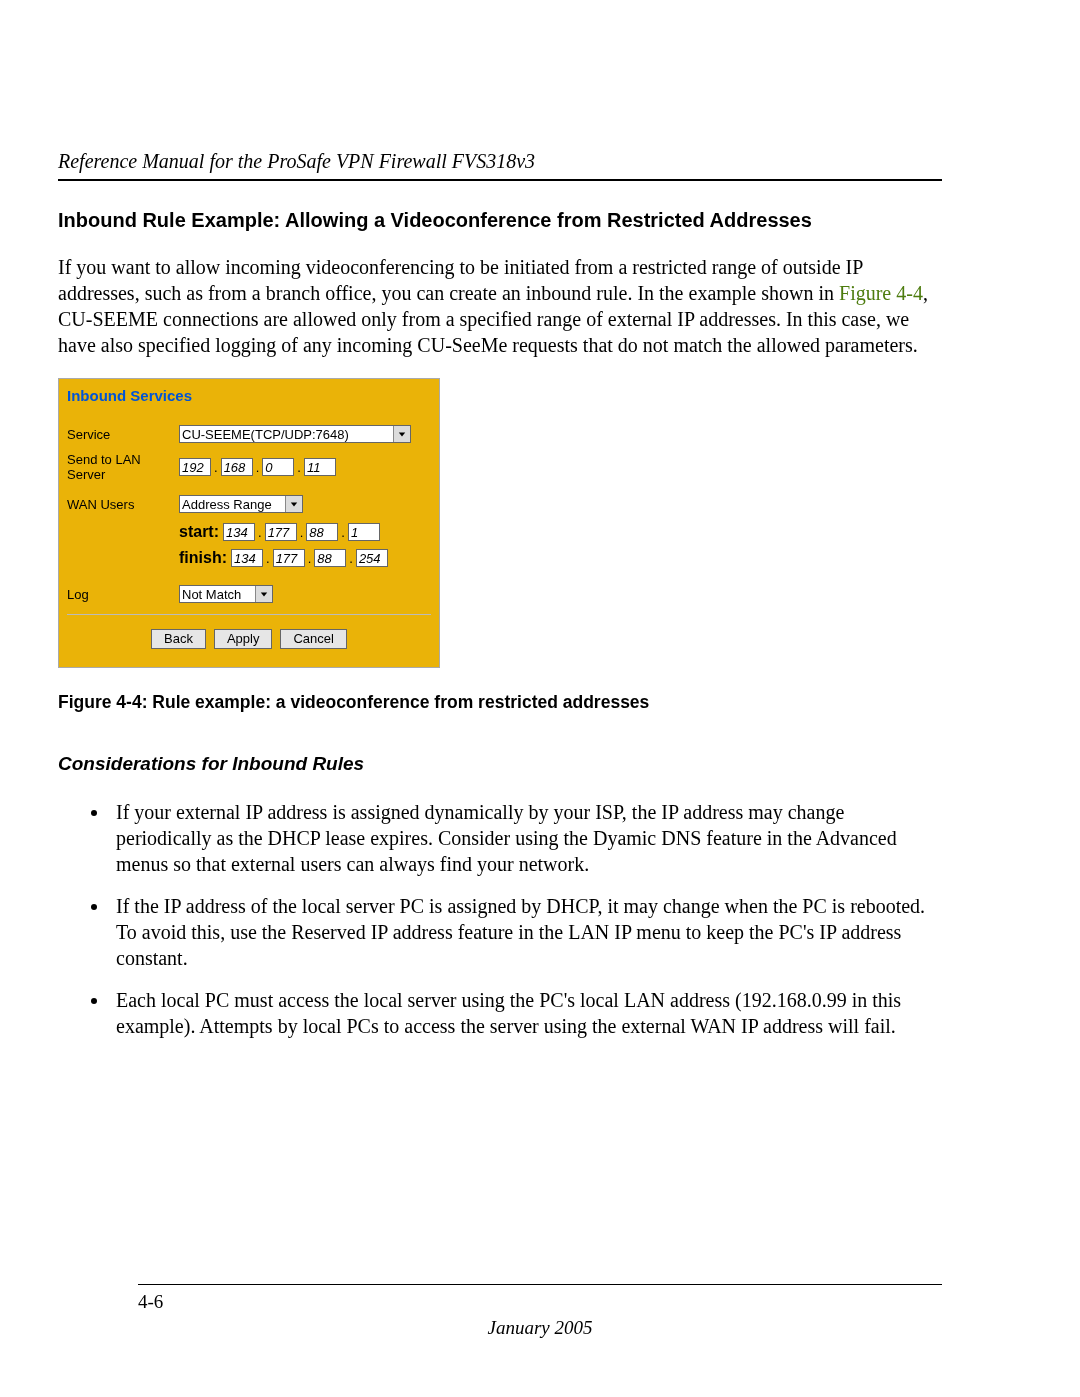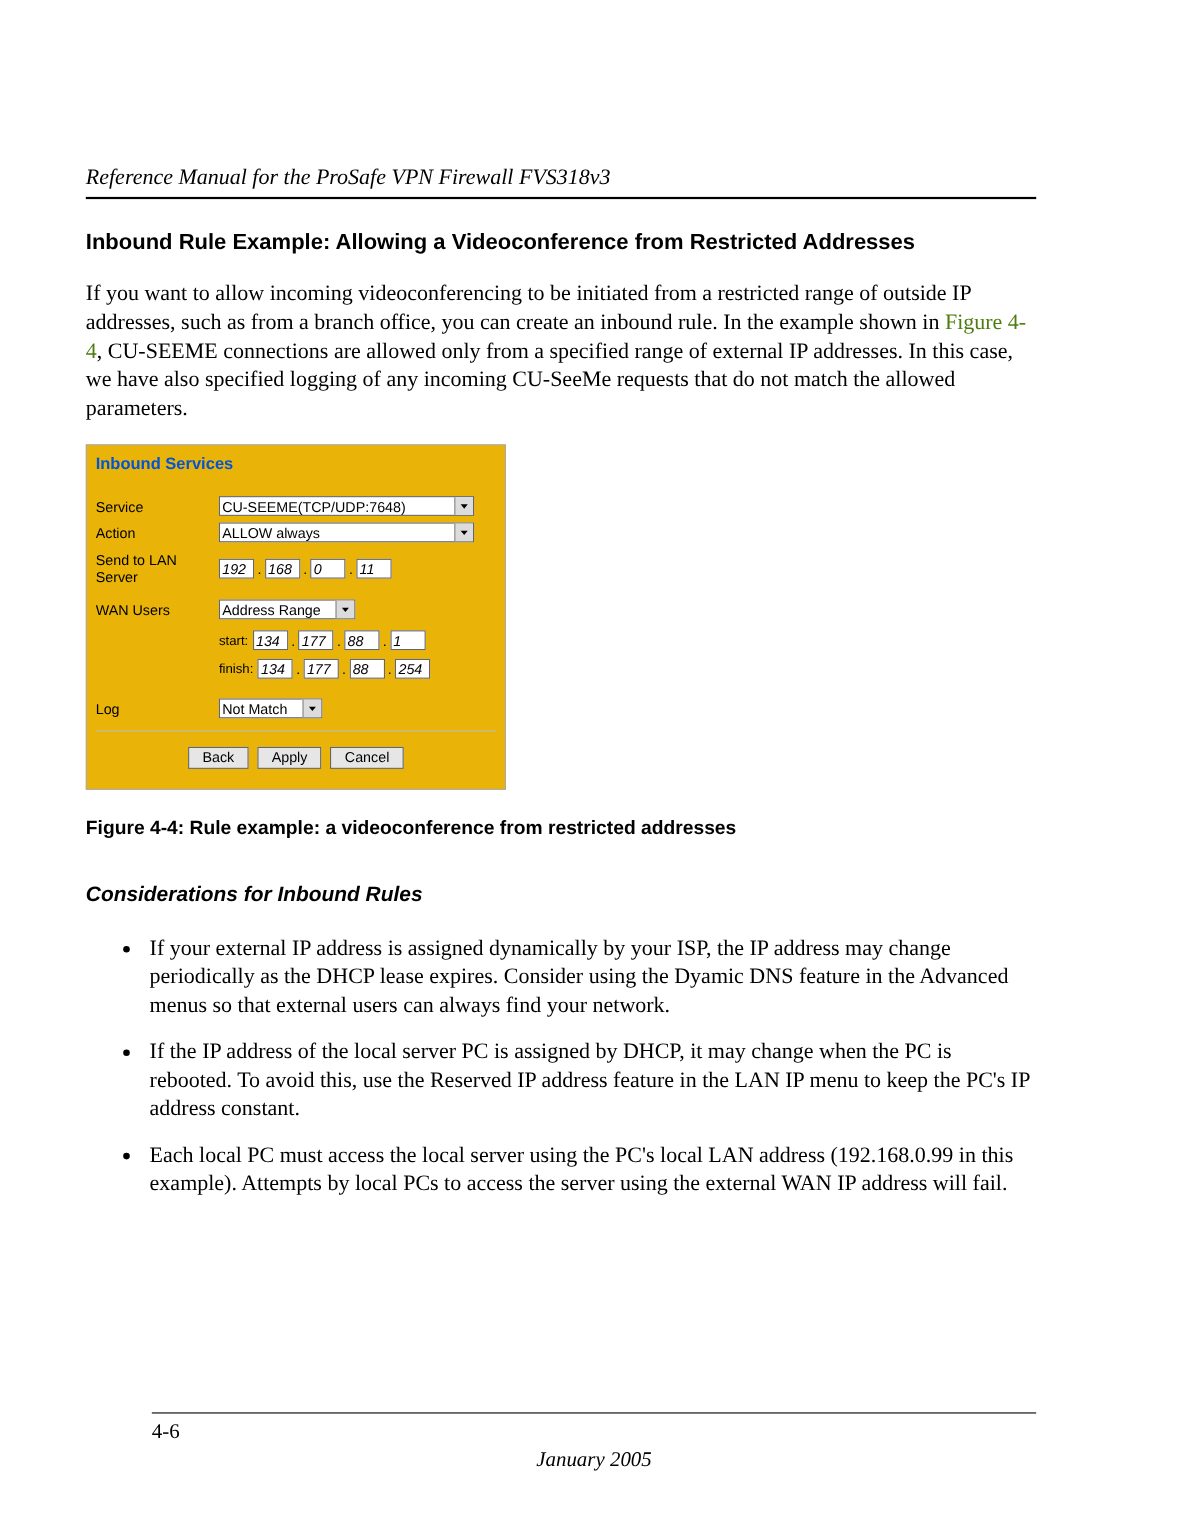--- a/index.html
+++ b/index.html
@@ -7,21 +7,21 @@
     margin: 0;
     padding: 0;
     font-family: "Times New Roman", Times, serif;
     color: #000;
   }
   .page {
     width: 1080px;
     height: 1397px;
     position: relative;
     box-sizing: border-box;
-    padding: 150px 138px 60px 78px;
+    padding: 150px 138px 60px 58px;
   }
   .page-header-text {
     font-style: italic;
     font-size: 20px;
   }
   .hrule {
     border: none;
     border-top: 2px solid #000;
     margin: 6px 0 28px 0;
   }
@@ -143,21 +143,21 @@
     align-items: center;
     justify-content: center;
   }
   .dd-arrow svg { width: 8px; height: 8px; }
   .sel-service { width: 232px; }
   .sel-action  { width: 232px; }
   .sel-wan     { width: 124px; }
   .sel-log     { width: 94px; }
   .ip-box { width: 32px; text-align: left; font-style: italic; }
   .dot { padding: 0 1px; }
-  .sublabel { font-size: 12px; margin-right: 2px; }
+  .sublabel { font-size: 16px; margin-right: 2px; font-weight: bold; }
   .panel-hr {
     border: none;
     border-top: 1px solid #bbb;
     margin: 8px 0;
   }
   .panel-buttons {
     display: flex;
     justify-content: center;
     gap: 8px;
     padding: 6px 0 10px 0;
@@ -197,33 +197,20 @@
             <span>CU-SEEME(TCP/UDP:7648)</span>
             <span class="dd-arrow">
                 <svg viewBox="0 0 10 10">
                   <polygon points="1,3 9,3 5,8" fill="#000"></polygon>
                 </svg>
               </span>
           </div>
         </div>
       </div>
 
-      <div class="panel-row">
-        <div class="panel-label">Action</div>
-        <div class="panel-controls">
-          <div class="fake-select sel-action">
-            <span>ALLOW always</span>
-            <span class="dd-arrow">
-                <svg viewBox="0 0 10 10">
-                  <polygon points="1,3 9,3 5,8" fill="#000"></polygon>
-                </svg>
-              </span>
-          </div>
-        </div>
-      </div>
 
       <div class="panel-row" style="margin-top:6px;">
         <div class="panel-label">Send to LAN Server</div>
         <div class="panel-controls">
           <span class="fake-input ip-box">192</span>
             <span class="dot">.</span>
           <span class="fake-input ip-box">168</span>
             <span class="dot">.</span>
           <span class="fake-input ip-box">0</span>
             <span class="dot">.</span>

